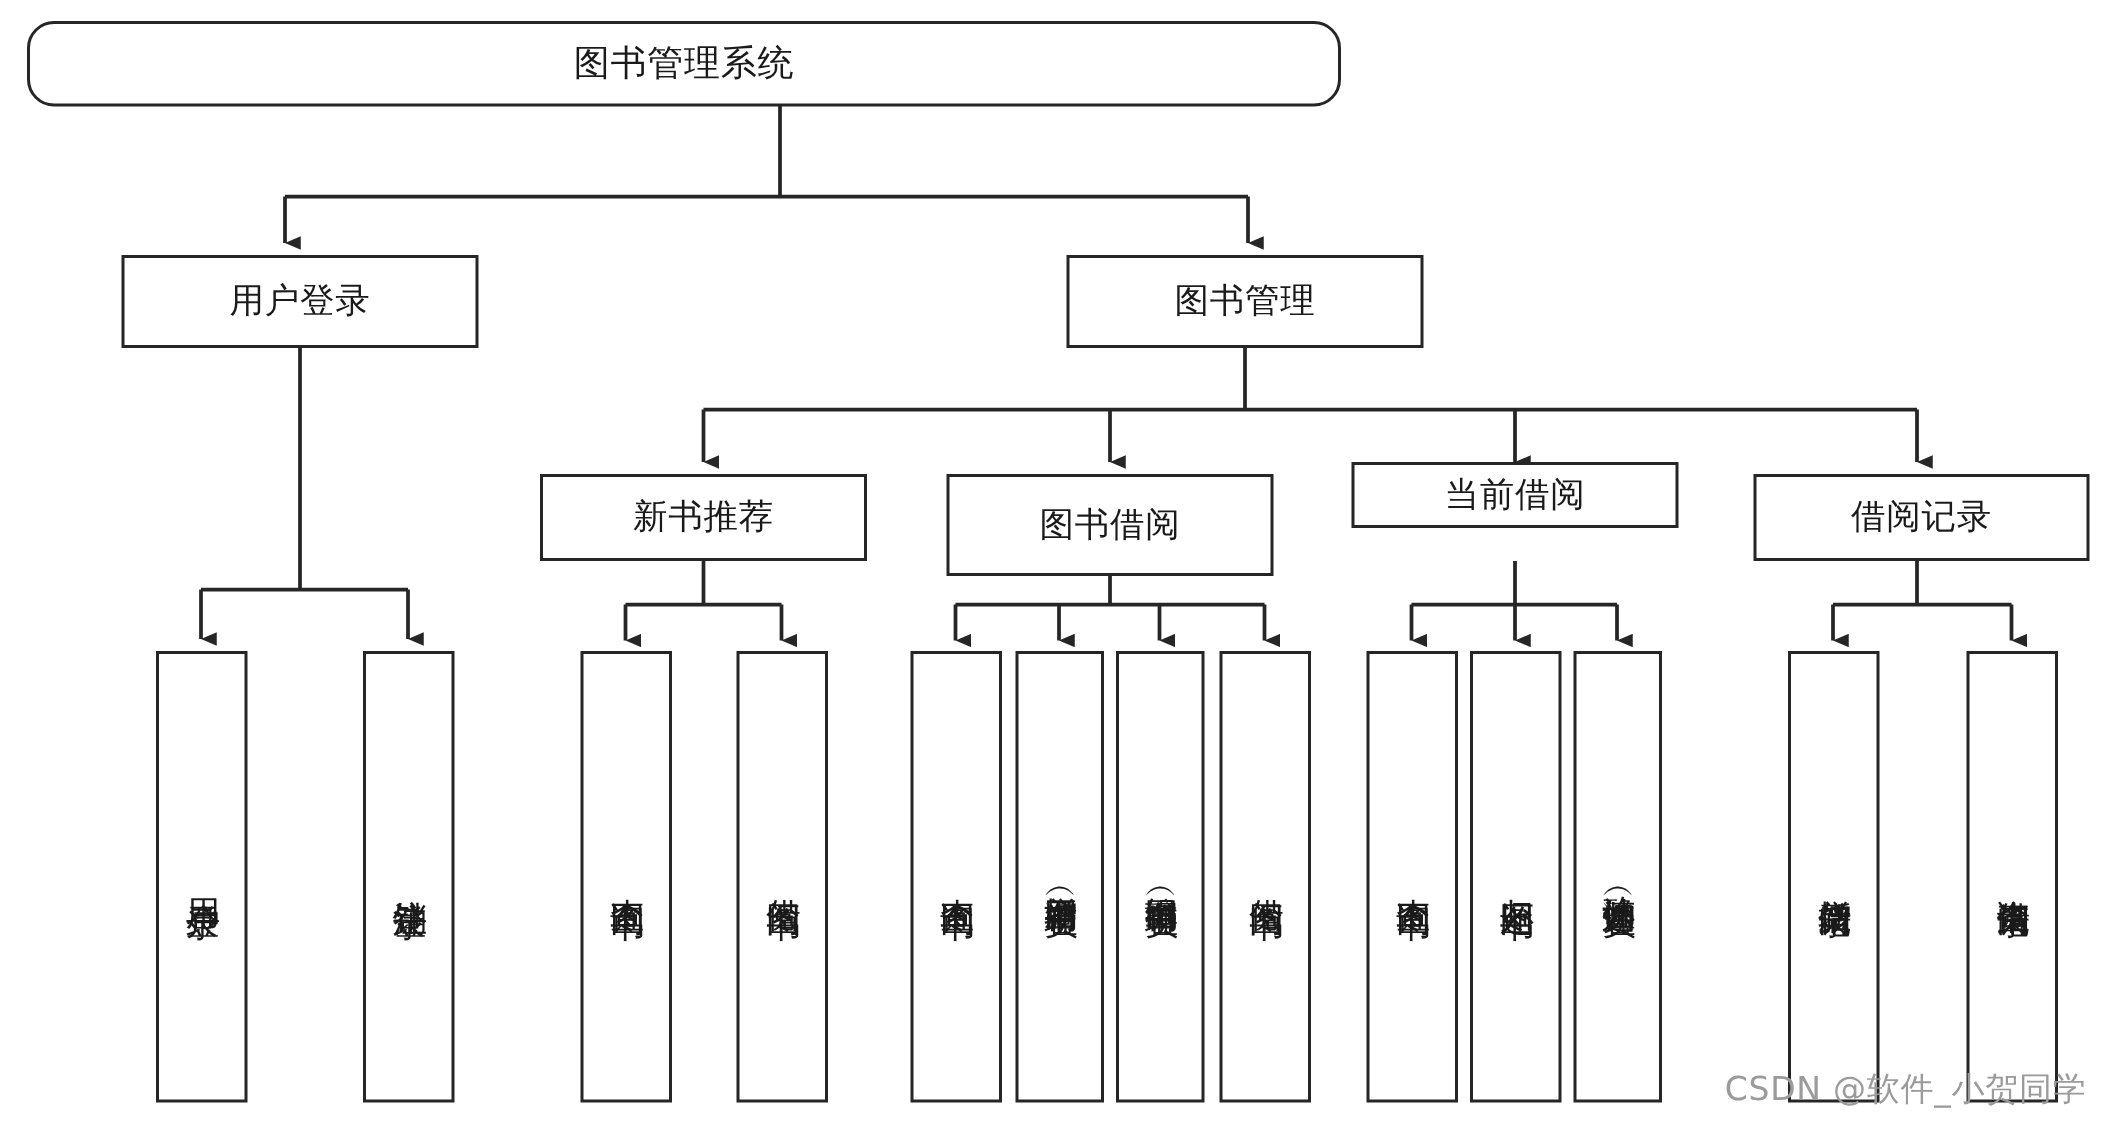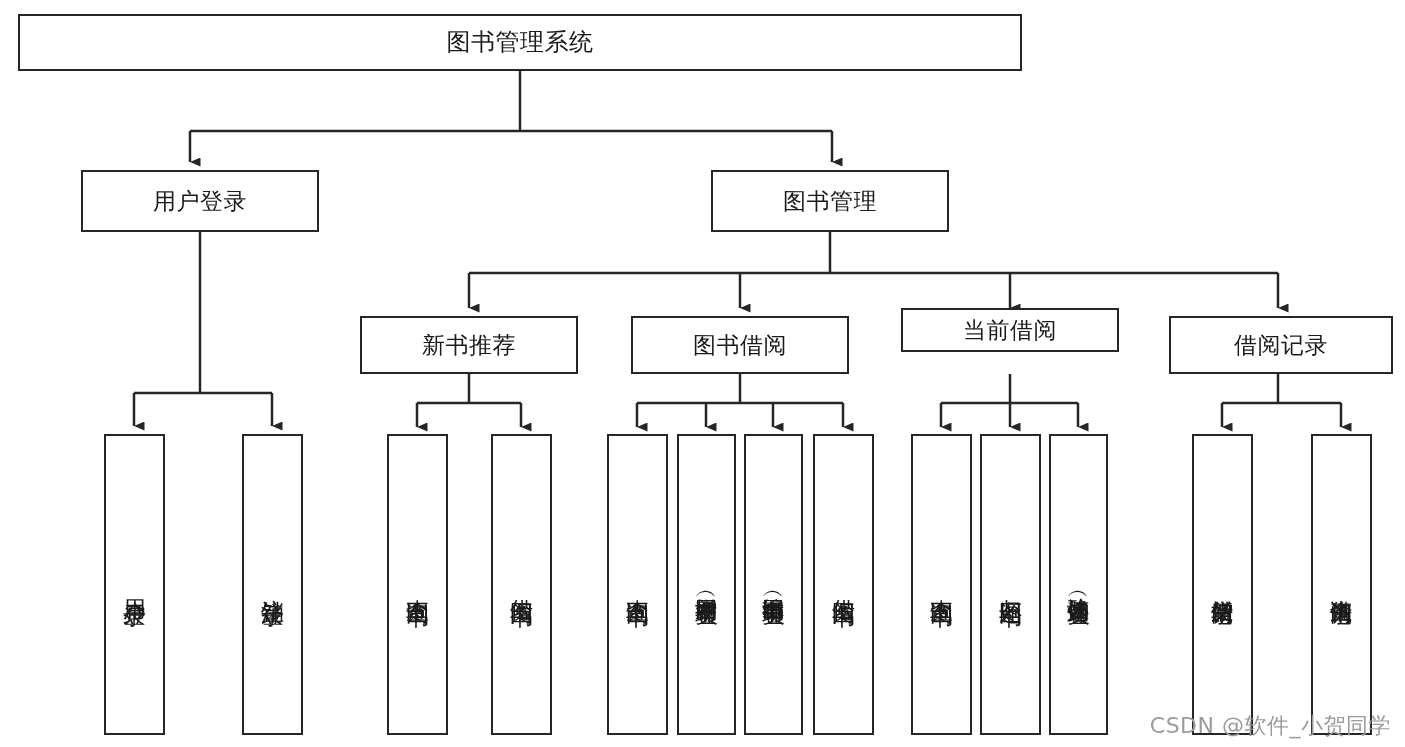--- a/index.html
+++ b/index.html
@@ -122,35 +122,35 @@
       <path d="M1010,403 L1010,427" marker-end="url(#arrowhead)"></path>
       <path d="M1078,403 L1078,427" marker-end="url(#arrowhead)"></path>
 
       <path d="M1278,374 L1278,403"></path>
       <path d="M1222,403 L1341,403"></path>
       <path d="M1222,403 L1222,427" marker-end="url(#arrowhead)"></path>
       <path d="M1341,403 L1341,427" marker-end="url(#arrowhead)"></path>
     </g>
   </svg>
 
-  <div class="node-box root" style="left:18px; top:14px; width:1004px; height:57px;">
+  <div class="node-box root" style="left:18px; top:14px; width:876px; height:57px;border-radius:18px;">
     <span class="node-label-h">图书管理系统</span>
   </div>
 
   <div class="node-box" style="left:81px; top:170px; width:238px; height:62px;">
     <span class="node-label-h">用户登录</span>
   </div>
   <div class="node-box" style="left:360px; top:316px; width:218px; height:58px;">
     <span class="node-label-h">新书推荐</span>
   </div>
 
   <div class="node-box" style="left:711px; top:170px; width:238px; height:62px;">
     <span class="node-label-h">图书管理</span>
   </div>
-  <div class="node-box" style="left:631px; top:316px; width:218px; height:58px;">
+  <div class="node-box" style="left:631px; top:316px; width:218px; height:68px;">
     <span class="node-label-h">图书借阅</span>
   </div>
   <div class="node-box" style="left:901px; top:308px; width:218px; height:44px;">
     <span class="node-label-h">当前借阅</span>
   </div>
   <div class="node-box" style="left:1169px; top:316px; width:224px; height:58px;">
     <span class="node-label-h">借阅记录</span>
   </div>
 
   <div class="node-box vertical" style="left:104px; top:434px; width:61px; height:301px;">

